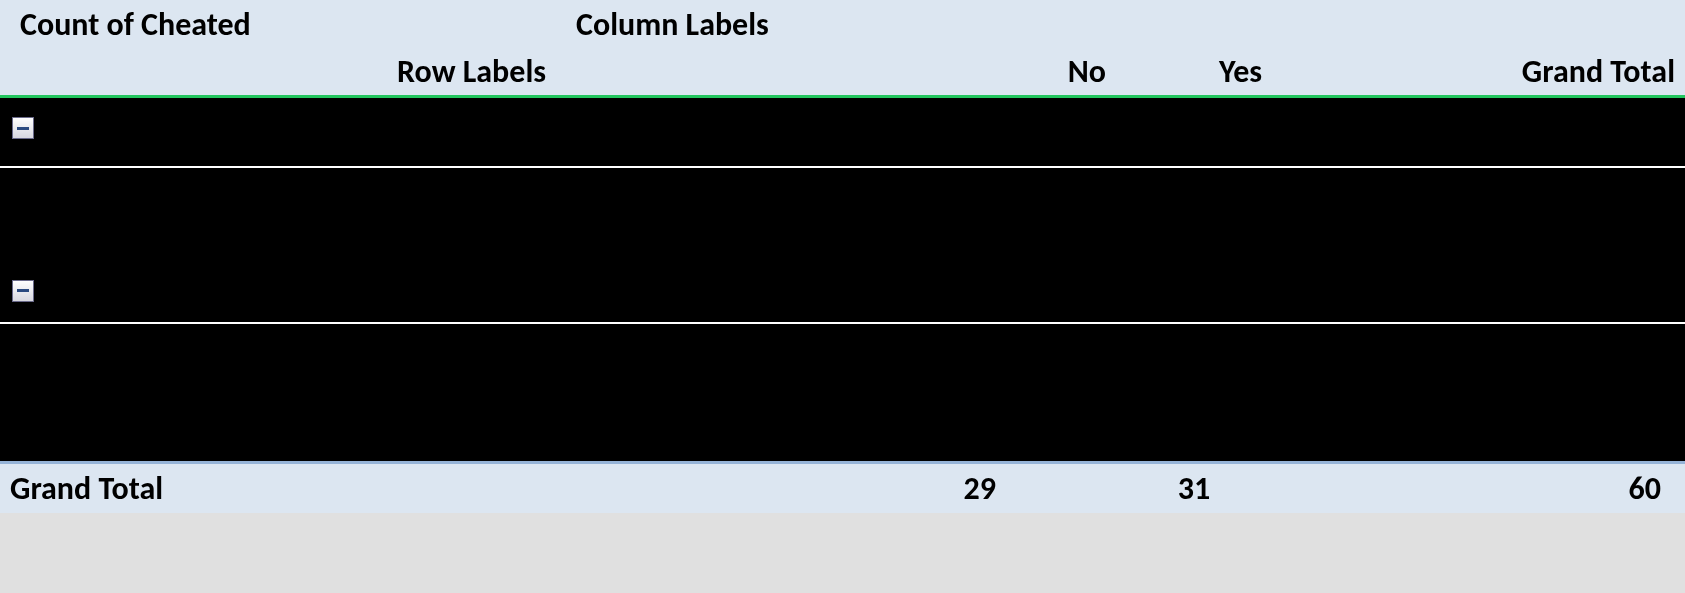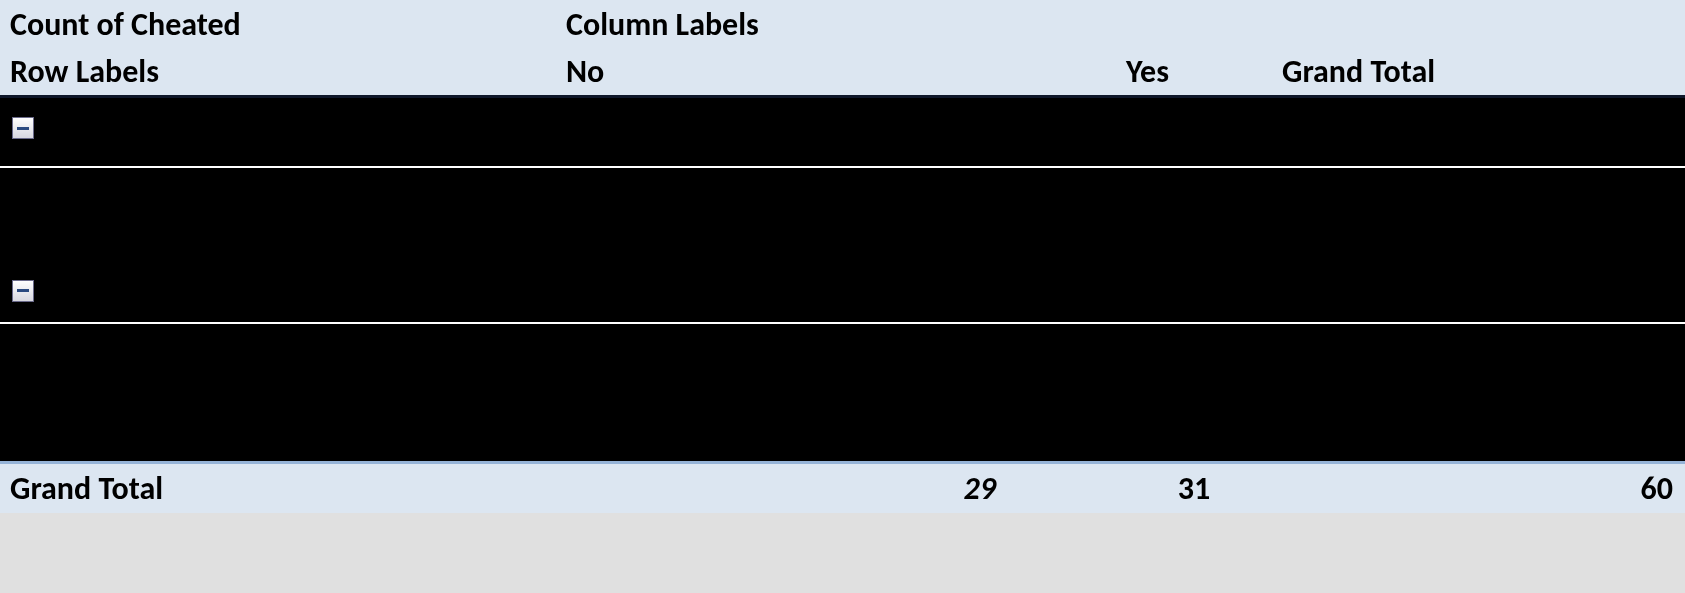--- a/index.html
+++ b/index.html
@@ -18,30 +18,31 @@
     }
     .pivot {
       width: 100%;
       border-collapse: collapse;
     }
     .header-bg {
       background: #dce6f1;
     }
     .row-header1 td {
       height: 48px;
-      padding: 4px 10px;
+      padding: 4px 20px;
       font-weight: bold;
       vertical-align: middle;
     }
     .row-header2 td {
       height: 48px;
       padding: 4px 10px;
       font-weight: bold;
       vertical-align: middle;
-      border-bottom: 3px solid #0f172a;
+      border-bottom: 3px solid #22c55e;
+      text-align: right;
     }
     .black-row td {
       background: #000;
       vertical-align: top;
       padding: 6px 10px;
     }
     .black-row.white-line td {
       border-bottom: 2px solid #fff;
     }
     .black-row.blue-line td {
@@ -55,23 +56,23 @@
       background: #dce6f1;
       font-weight: bold;
       padding: 4px 10px;
       height: 50px;
       vertical-align: middle;
     }
     .col-rowlabels { width: 556px; }
     .col-no { width: 560px; text-align: left; }
     .col-yes { width: 156px; text-align: left; }
     .col-gt { width: 413px; text-align: left; }
-    .footer-row .col-no { text-align: right; padding-right: 120px; font-style: italic; }
+    .footer-row .col-no { text-align: right; padding-right: 120px; }
     .footer-row .col-yes { text-align: center; }
-    .footer-row .col-gt { text-align: right; padding-right: 12px; }
+    .footer-row .col-gt { text-align: right; padding-right: 24px; }
     .collapse-btn {
       display: inline-flex;
       align-items: center;
       justify-content: center;
       width: 22px;
       height: 22px;
       background: linear-gradient(#fefefe, #d8d8e0);
       border: 1px solid #6a6a8a;
       box-shadow: 1px 1px 2px rgba(0,0,0,0.25);
       cursor: pointer;

